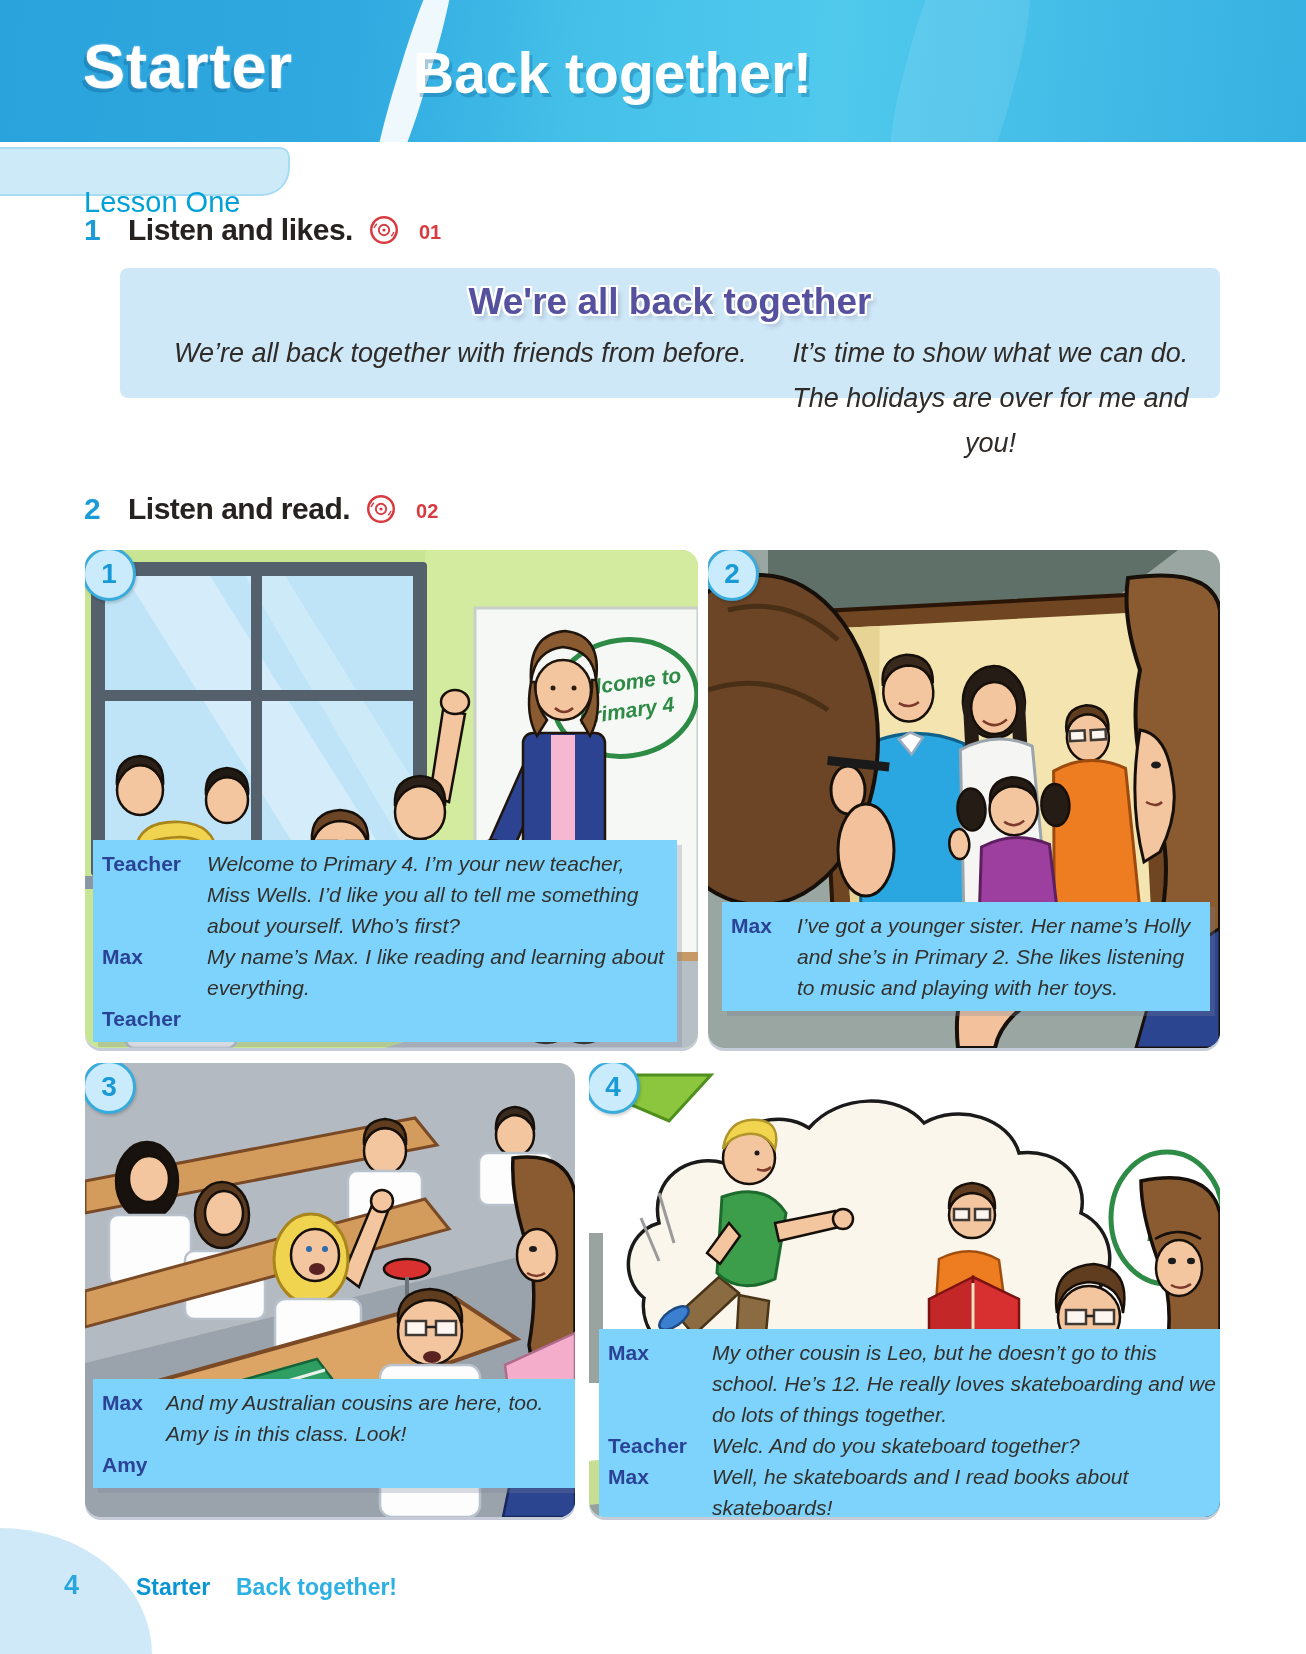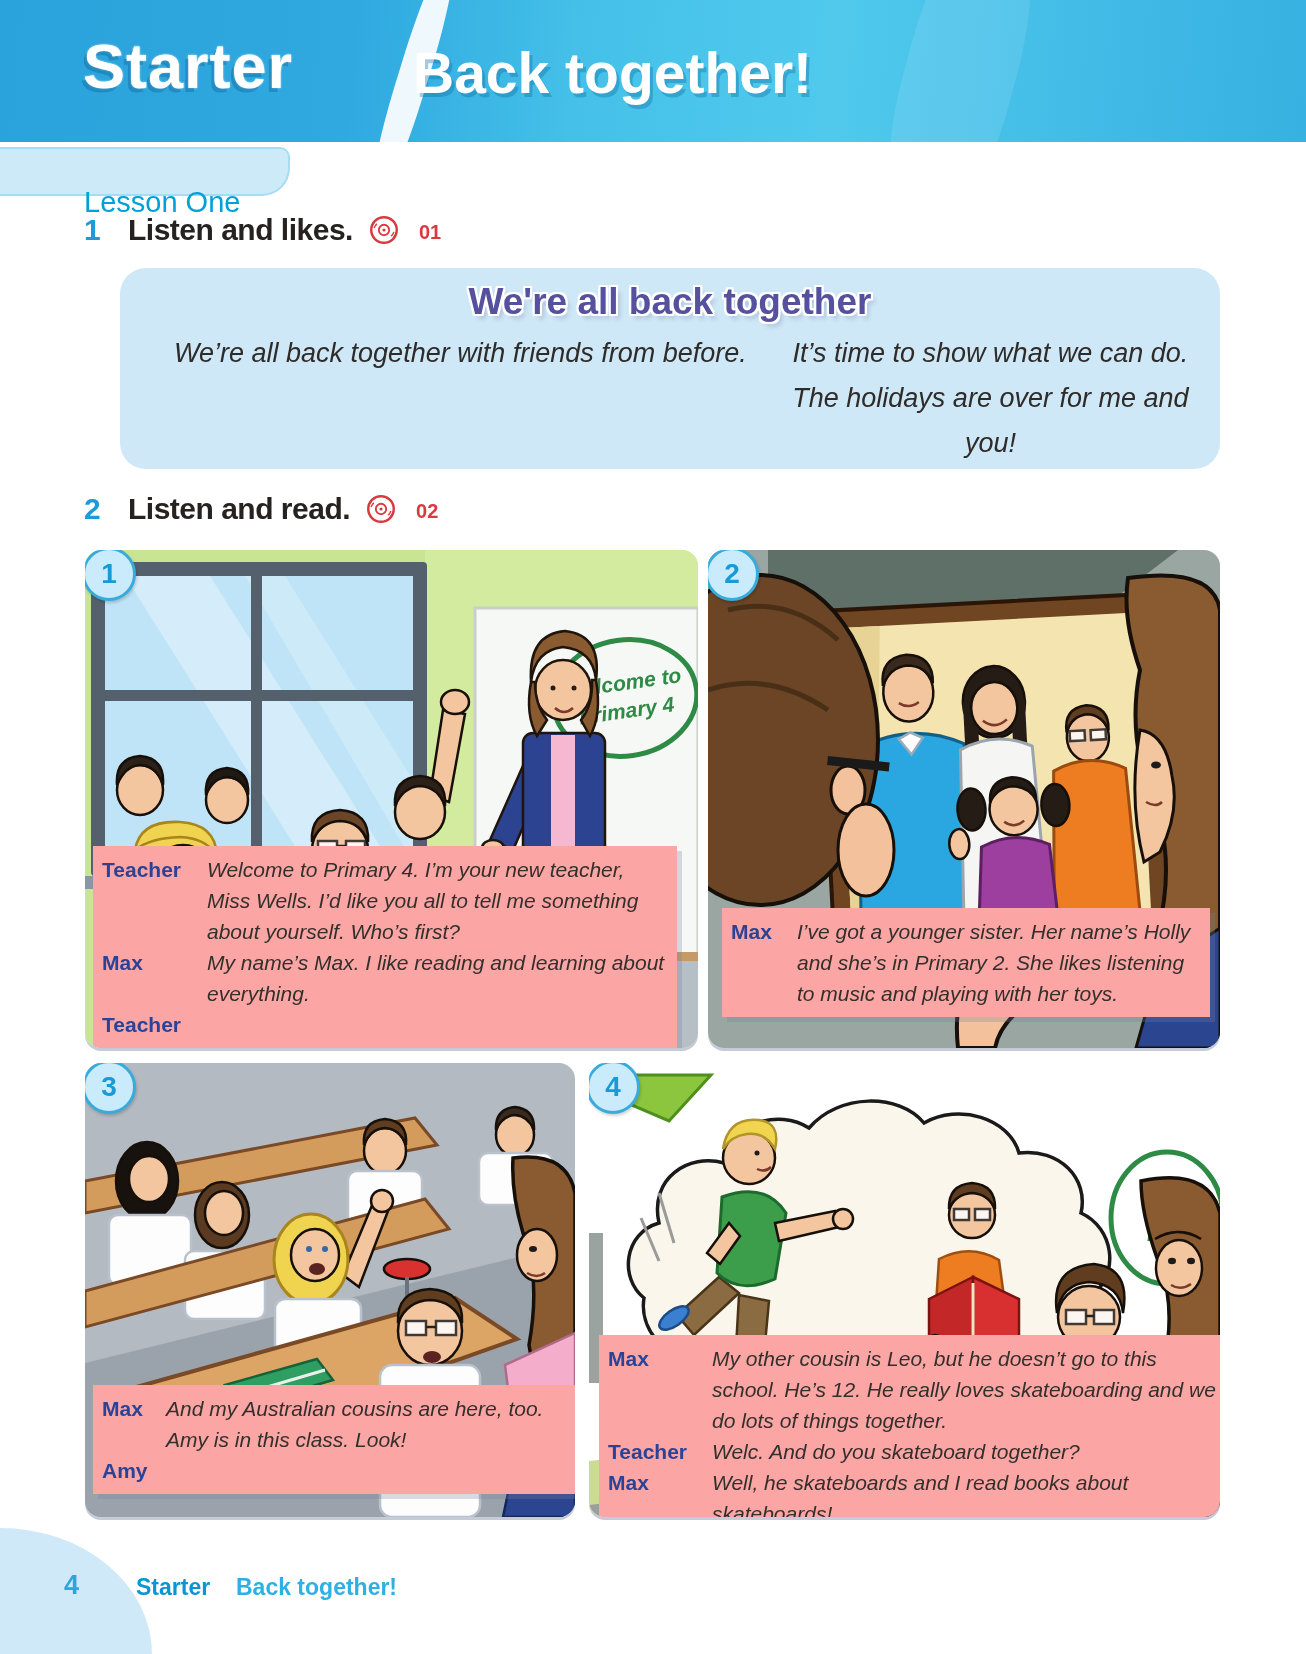--- a/index.html
+++ b/index.html
@@ -22,39 +22,39 @@
   .lesson-tab span{position:absolute;left:84px;top:5px;font-size:29px;font-weight:normal;color:#00a1d8;margin-top:32px;}
 
   
   .ex-heading{position:absolute;display:flex;align-items:center;}
   .ex-num{color:#1b9cd8;font-size:30px;font-weight:bold;width:44px;}
   .ex-label{color:#262220;font-size:30px;font-weight:bold;letter-spacing:-0.5px;}
   .cd{margin-left:14px;display:flex;align-items:center;}
   .track{color:#d93a40;font-size:20px;font-weight:bold;margin-left:18px;padding-top:4px;}
 
   
-  .song-box{position:absolute;left:120px;top:268px;width:1100px;height:201px;
-    background:#cfe8f7;border-radius:26px;}
+  .song-box{position:absolute;left:120px;top:268px;width:1100px;height:130px;
+    background:#cfe8f7;border-radius:8px;}
   .song-title{text-align:center;margin:0;padding-top:13px;font-size:37px;font-weight:bold;color:#55519f;
     text-shadow:2px 0 #fff,-2px 0 #fff,0 2px #fff,0 -2px #fff,2px 2px #fff,-2px -2px #fff,
     2px -2px #fff,-2px 2px #fff,4px 5px 4px rgba(40,40,90,.18);}
   .lyrics{display:flex;padding:8px 26px 0 26px;font-size:27px;font-style:italic;color:#2f2b28;
     line-height:45px;font-weight:500;gap:12px;}
   .lyr-col1{flex:0 0 60%;text-align:center;}
   .lyr-col2{flex:1;text-align:center;}
 
   
   .panel{position:absolute;border-radius:16px;overflow:hidden;background:#fff;
     box-shadow:0 3px 0 rgba(90,110,140,.35);}
   .panel > svg.art{position:absolute;left:0;top:0;width:100%;height:100%;display:block;}
   .badge{position:absolute;top:-3px;left:-3px;width:48px;height:48px;border-radius:50%;
     background:#c9ebfb;border:3px solid #38abdd;color:#199ad6;font-weight:bold;font-size:28px;
     display:flex;align-items:center;justify-content:center;z-index:3;box-shadow:1px 2px 3px rgba(0,0,0,.18);}
-  .dialogue{position:absolute;background:#fca5a5;z-index:2;padding:8px 9px;
-    box-shadow:5px 5px 0 rgba(120,130,150,.28);font-style:italic;font-size:21px;line-height:31px;color:#33302c;margin-top:6px;}
+  .dialogue{position:absolute;background:#7dd3fc;z-index:2;padding:8px 9px;
+    box-shadow:5px 5px 0 rgba(120,130,150,.28);font-style:italic;font-size:21px;line-height:31px;color:#33302c;}
   .dline{display:flex;}
   .dspeaker{font-style:normal;font-weight:bold;color:#2b4396;flex:0 0 var(--spk);}
   .dtext{flex:1;}
 
   
   .corner{position:absolute;left:0;top:1528px;width:152px;height:126px;background:#cfe9f8;
     border-top-right-radius:100% 100%;}
   .pg-num{position:absolute;left:64px;top:1570px;font-size:27px;font-weight:bold;color:#2aa6df;}
   .ft-unit{position:absolute;left:136px;top:1574px;font-size:23px;font-weight:bold;color:#0a96d4;}
   .ft-title{position:absolute;left:236px;top:1574px;font-size:23px;font-weight:bold;color:#2db0e4;}

